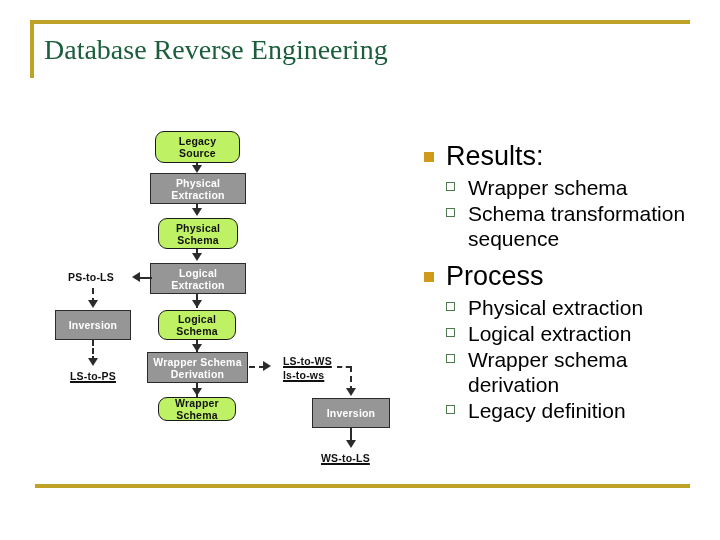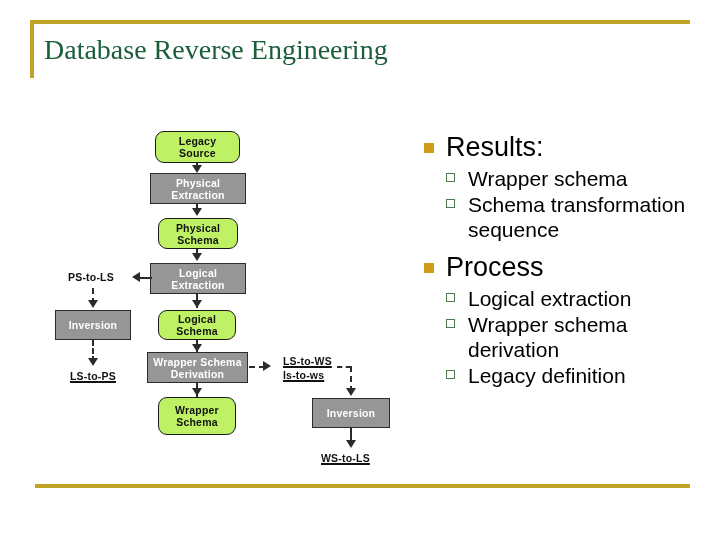--- a/index.html
+++ b/index.html
@@ -50,21 +50,21 @@
     top: 484px;
     width: 655px;
     height: 4px;
     background: #bfa226;
   }
 
   
   #bullets {
     position: absolute;
     left: 418px;
-    top: 130px;
+    top: 139px;
     width: 290px;
   }
   .lvl1 {
     position: relative;
     padding-left: 28px;
     font-size: 27px;
     line-height: 34px;
     color: #000000;
     margin-bottom: 2px;
   }
@@ -282,21 +282,21 @@
     </div>
 
     <div class="conn v" style="left:350px; top:428px; height:18px;"></div>
     <div class="arrow-down" style="left:346px; top:440px;"></div>
 
     <div class="maplabel underline" style="left:321px; top:452px;">WS-to-LS</div>
 
     <div class="conn v" style="left:196px; top:383px; height:14px;"></div>
     <div class="arrow-down" style="left:192px; top:388px;"></div>
 
-    <div class="node schema" style="left:158px; top:397px; width:78px; height:38px;">
+    <div class="node schema" style="left:158px; top:397px; width:78px; height:24px;">
       <span>
         <span>Wrapper</span><br>
         <span>Schema</span>
       </span>
     </div>
 
   </div>
 
   <div id="bullets">
 
@@ -315,20 +315,24 @@
       </div>
     </div>
 
     <div class="lvl1" style="margin-top:8px;">
       <span class="bullet-sq"></span>
       <span>Process</span>
     </div>
     <div class="lvl2-list">
       <div class="lvl2">
         <span class="bullet-hollow"></span>
+        <span>Physical extraction</span>
+      </div>
+      <div class="lvl2">
+        <span class="bullet-hollow"></span>
         <span>Logical extraction</span>
       </div>
       <div class="lvl2">
         <span class="bullet-hollow"></span>
         <span>Wrapper schema derivation</span>
       </div>
       <div class="lvl2">
         <span class="bullet-hollow"></span>
         <span>Legacy definition</span>
       </div>

